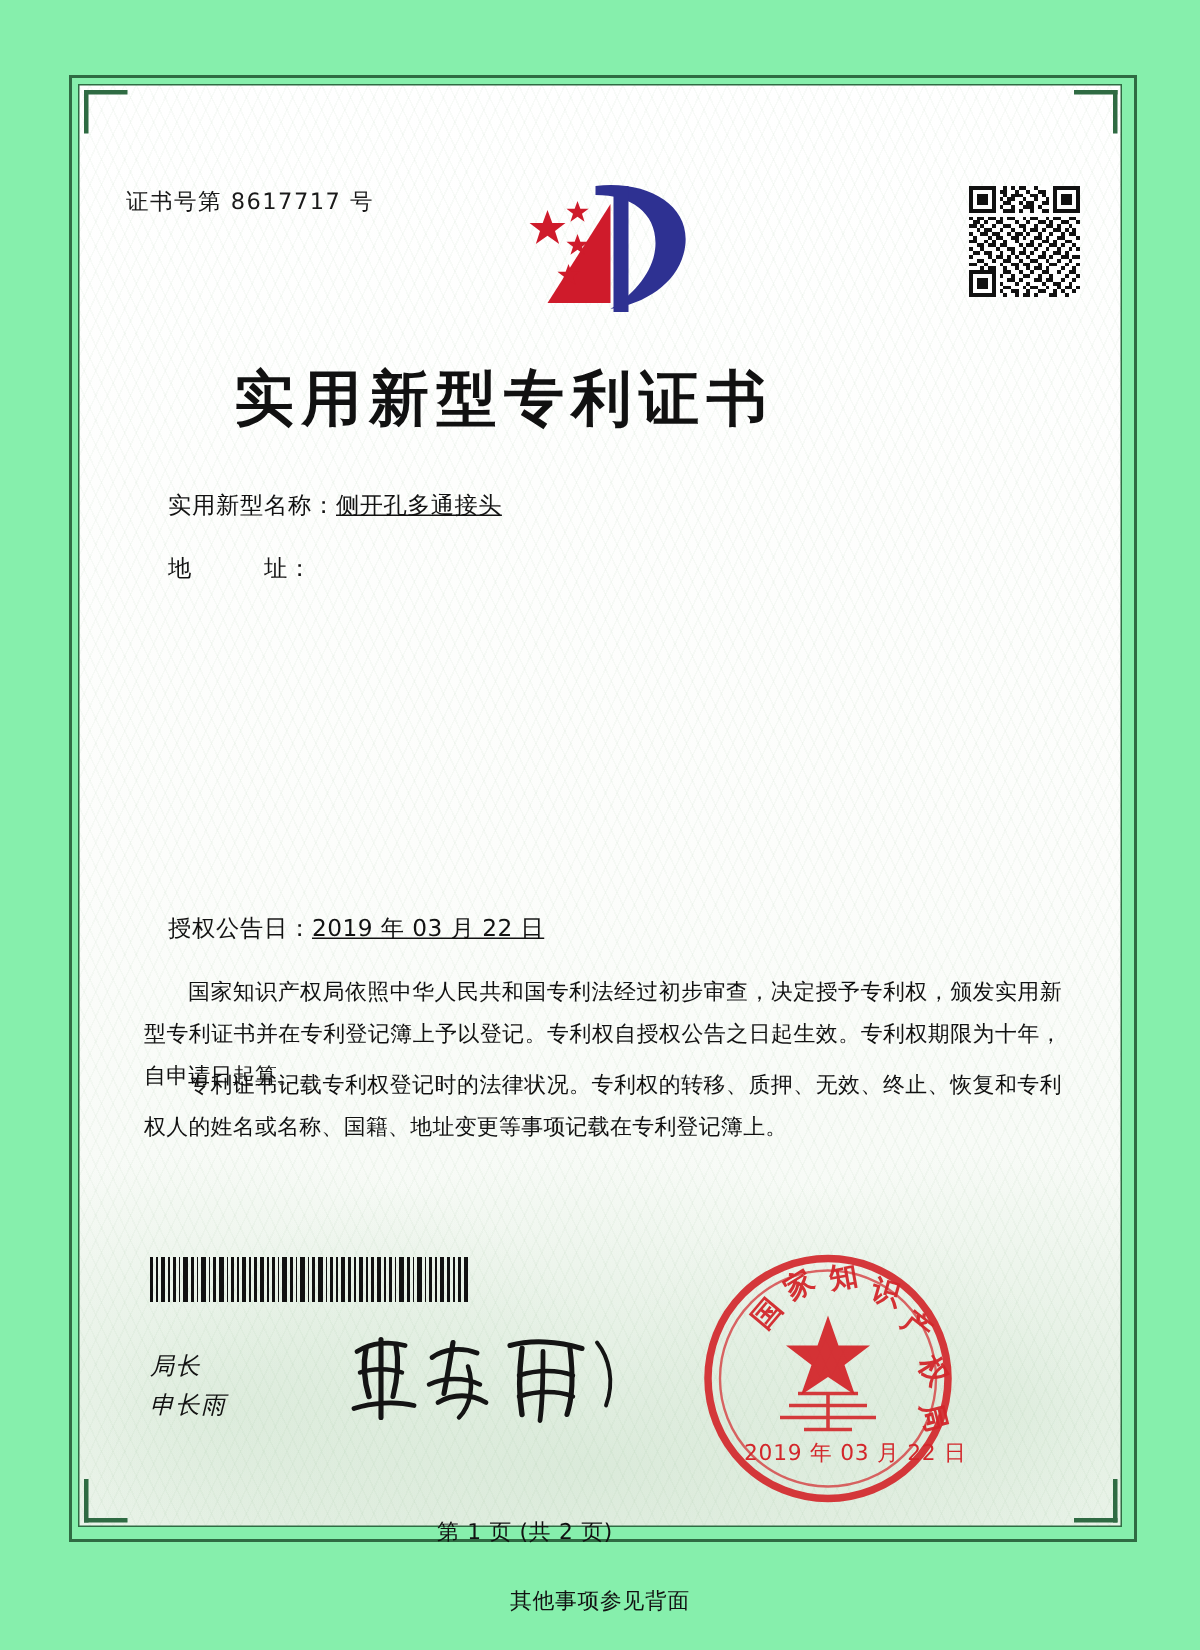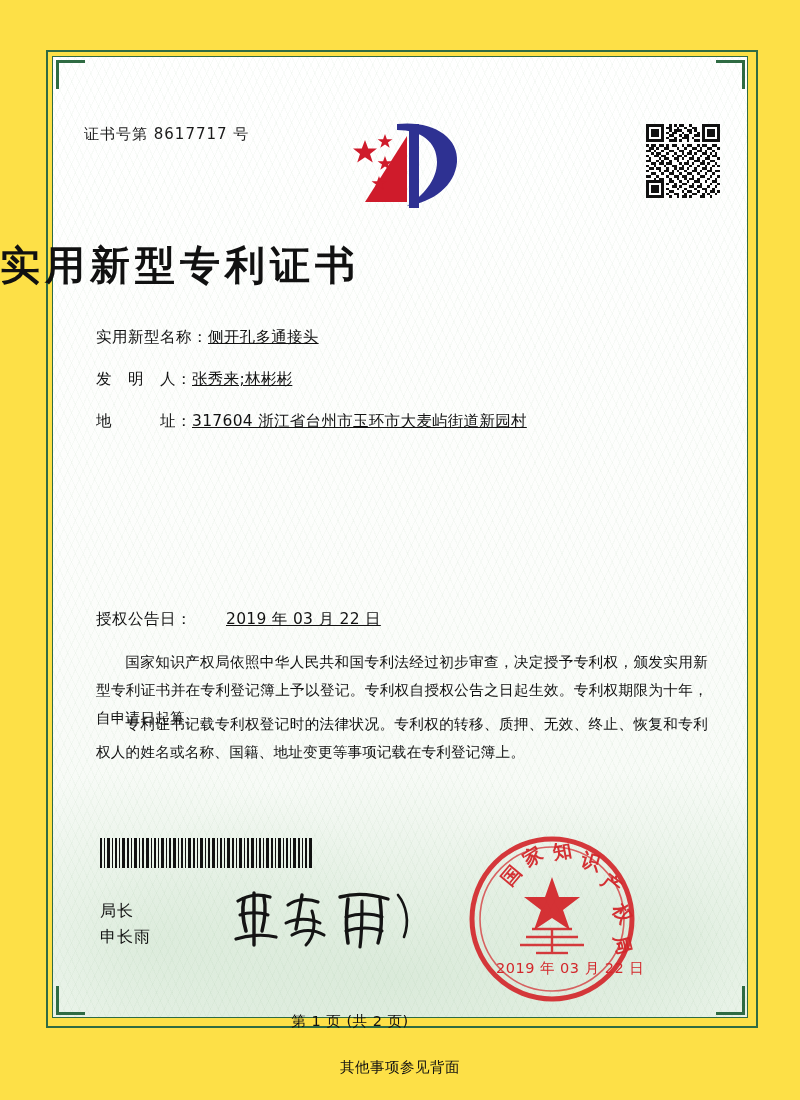--- a/index.html
+++ b/index.html
@@ -13,21 +13,21 @@
     font-family: "DejaVu Sans", "Liberation Sans", sans-serif;
     position: relative;
     overflow: hidden;
   }
 
   .page {
     position: absolute;
     left: 0; top: 0;
     width: 800px;
     height: 1100px;
-    background: #fde047;
+    background: #86efac;
   }
 
   
   .bg-tint {
     position: absolute;
     left: 52px; top: 56px;
     width: 696px; height: 962px;
     background:
       radial-gradient(ellipse 480px 300px at 50% 96%, rgba(198,222,198,0.55), rgba(255,255,255,0) 70%),
       radial-gradient(ellipse 360px 240px at 14% 92%, rgba(200,224,200,0.45), rgba(255,255,255,0) 72%),
@@ -87,21 +87,21 @@
     position: absolute;
     right: 80px; top: 124px;
     width: 74px; height: 74px;
   }
 
   
   .title {
     position: absolute;
     left: 0; top: 238px;
     width: 672px;
-    text-align: left;
+    text-align: center;
     font-family: "DejaVu Serif", "Liberation Serif", serif;
     font-size: 40px;
     font-weight: 700;
     letter-spacing: 5px;
     color: #111111;
   }
 
   
   .fields {
     position: absolute;
@@ -111,35 +111,36 @@
   .field-row {
     display: flex;
     align-items: baseline;
     margin-bottom: 21px;
     font-size: 15.5px;
     color: #121212;
   }
   .field-label {
     white-space: pre;
     letter-spacing: 0.5px;
+    margin-left: 16px;
   }
   .field-value {
     letter-spacing: 0.3px;
     text-decoration: underline;
   }
 
   .row-split {
     position: absolute;
     left: 96px; top: 609px;
     width: 620px;
     display: flex;
     font-size: 15.5px;
     color: #121212;
   }
-  .row-split .seg { display: flex; gap: 34px; }
+  .row-split .seg { display: flex; }
   .row-split .seg.right { margin-left: 86px; }
 
   
   .para {
     position: absolute;
     left: 96px;
     width: 612px;
     font-size: 14.6px;
     line-height: 28px;
     color: #111111;
@@ -158,20 +159,21 @@
   }
 
   
   .sig-label {
     position: absolute;
     left: 100px; top: 898px;
     font-size: 16px;
     line-height: 26px;
     color: #111;
     letter-spacing: 1px;
+    font-style: italic;
   }
   .sig-script {
     position: absolute;
     left: 230px; top: 885px;
     width: 190px; height: 70px;
   }
 
   
   .seal {
     position: absolute;
@@ -459,26 +461,21 @@
   </svg>
 
   <div class="title">实用新型专利证书</div>
 
   <div class="fields">
     <div class="field-row">
       <span class="field-label">实用新型名称：</span>
       <span class="field-value">侧开孔多通接头</span>
     </div>
     <div class="field-row">
-      <span class="field-label">发　明　人：</span>
-      <span class="field-value">张秀来;林彬彬</span>
-    </div>
-    <div class="field-row">
       <span class="field-label">地　　　址：</span>
-      <span class="field-value">317604 浙江省台州市玉环市大麦屿街道新园村</span>
     </div>
   </div>
 
   <div class="row-split">
     <div class="seg">
       <span class="field-label">授权公告日：</span>
       <span class="field-value">2019 年 03 月 22 日</span>
     </div>
   </div>
 

